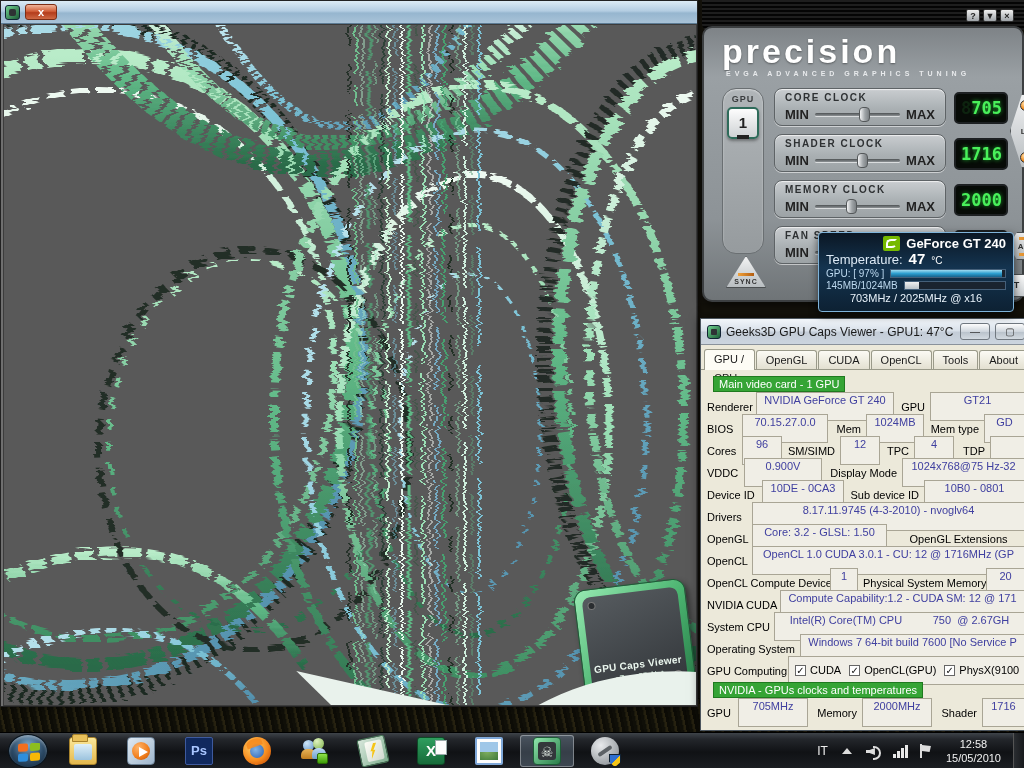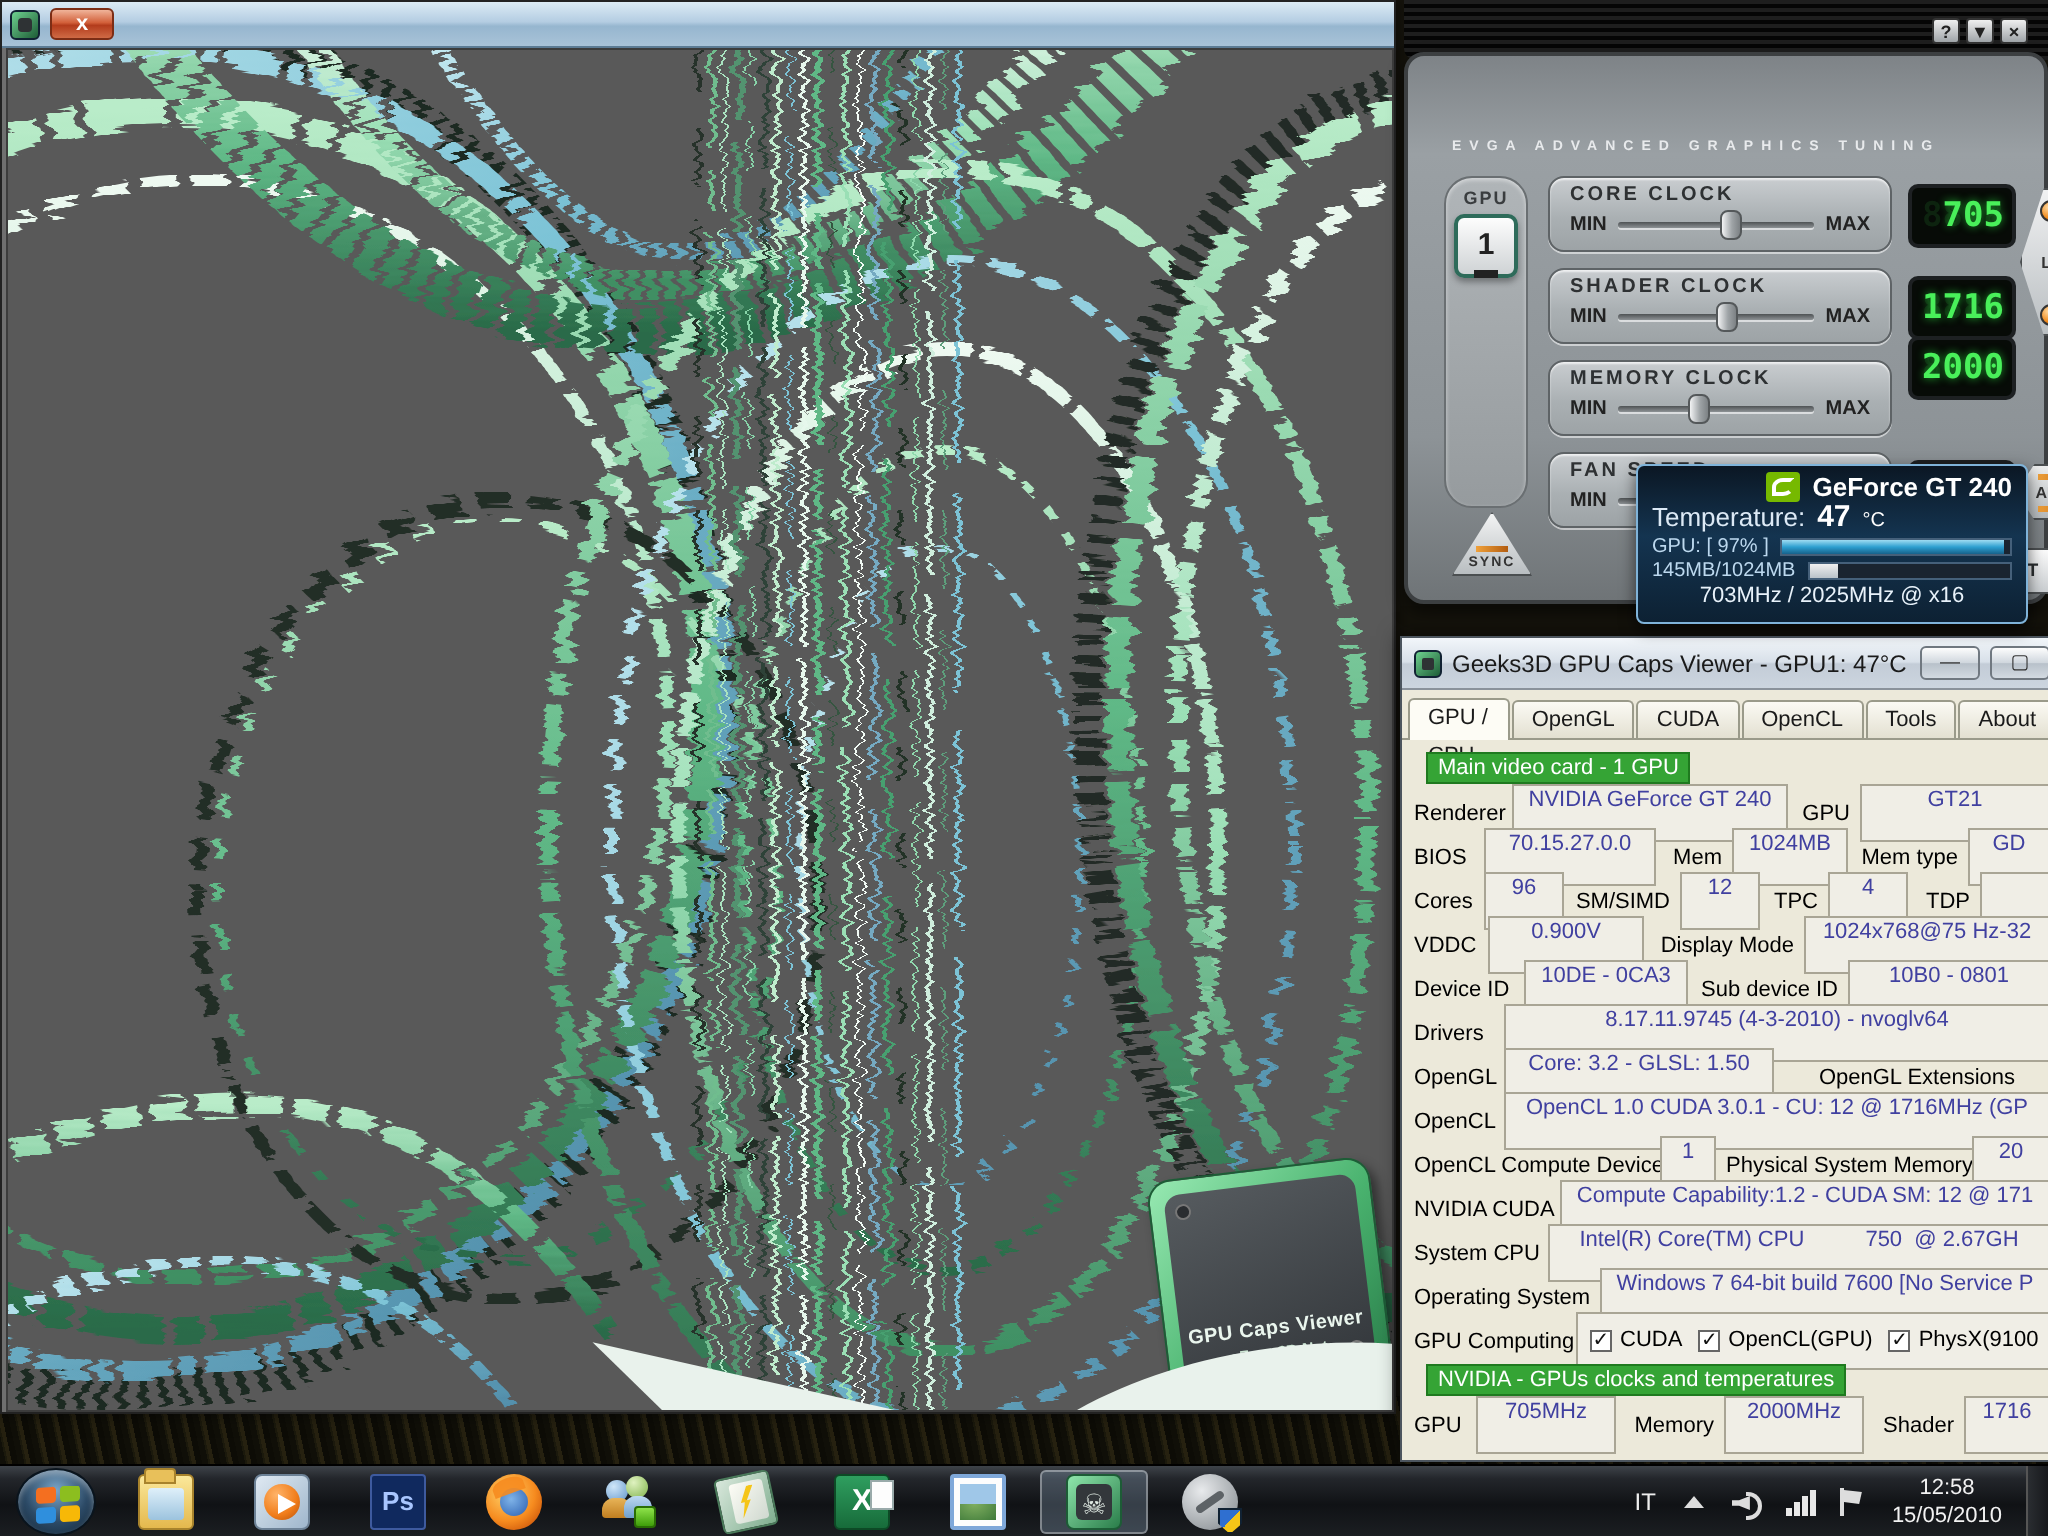--- a/index.html
+++ b/index.html
@@ -65,33 +65,33 @@
   .pw-gpu-chip { width:32px; height:32px; margin:3px auto 0; border-radius:5px;
     background:linear-gradient(180deg,#fdfdfd,#cfd3d5); border:2px solid #2e6b5a;
     font-size:15px; font-weight:bold; color:#222; text-align:center; line-height:28px;
     box-shadow:0 2px 3px rgba(0,0,0,.35); position:relative; }
   .pw-gpu-chip::after { content:""; position:absolute; left:8px; bottom:-2px; width:12px; height:4px; background:#222; }
   .grp { position:absolute; width:172px; height:38px; left:70px; border-radius:8px;
     background:linear-gradient(180deg,#c9cdd0,#aab0b3 55%,#9da3a6); border:1px solid #5e6366;
     box-shadow:0 1px 0 rgba(255,255,255,.55), inset 0 1px 1px rgba(255,255,255,.7); padding:3px 10px 0; }
   .grp-lbl { font-size:10px; font-weight:bold; color:#2e3133; letter-spacing:1.5px; }
   .grp-row { display:flex; align-items:center; margin-top:4px; gap:6px; }
-  .mm { font-size:10px; font-weight:bold; color:#222; }
+  .mm { font-size:13px; font-weight:bold; color:#222; }
   .track { position:relative; flex:1; height:3px; border-radius:2px;
     background:linear-gradient(180deg,#4e5254,#8d9295); box-shadow:0 1px 0 rgba(255,255,255,.6); }
   .thumb { position:absolute; top:-6px; width:11px; height:15px; border-radius:4px;
     background:linear-gradient(90deg,#f2f3f4,#9fa4a7 55%,#7c8184); border:1px solid #54585a; }
   .s0 .thumb { left:52%; } .s1 .thumb { left:50%; } .s2 .thumb { left:36%; } .s3 .thumb { left:30%; }
   .led { position:absolute; left:250px; width:54px; height:32px; background:#070b07;
     border:2px solid #1d2022; border-radius:5px; overflow:hidden;
     font-family:"DejaVu Sans Mono", monospace; font-weight:bold; font-size:17px; }
   .led::before { content:"8888"; position:absolute; right:4px; top:4px; color:rgba(70,255,90,.10);
     letter-spacing:0; }
   .led span { position:absolute; right:4px; top:4px; color:#49f05a; text-shadow:0 0 4px #1fa32e; }
-  .y0 { top:64px; } .y1 { top:110px; } .y2 { top:140px;padding-left:21px; } .y3 { top:202px; }
+  .y0 { top:64px; } .y1 { top:110px; } .y2 { top:156px;padding-left:21px; } .y3 { top:202px; }
   .pw-link { position:absolute; left:306px; top:66px; width:40px; height:74px;
     background:linear-gradient(180deg,#f0f1f2,#b9bec1); border:1px solid #4b4f51;
     clip-path:polygon(30% 0,100% 0,100% 100%,30% 100%,0 50%);
     font-size:8px; font-weight:bold; color:#333; display:flex; align-items:center; justify-content:center; }
   .pw-led-dot { position:absolute; left:316px; width:11px; height:11px; border-radius:50%;
     background:radial-gradient(circle at 35% 30%,#ffd9a0,#f08a1d 60%,#8a4808); border:1px solid #333; }
   .d1 { top:72px; } .d2 { top:124px; }
   .pw-auto { position:absolute; left:304px; top:204px; width:42px; height:28px;
     background:linear-gradient(180deg,#eceded,#b4b9bc); border:1px solid #4b4f51;
     clip-path:polygon(22% 0,100% 0,100% 100%,22% 100%,0 50%);
@@ -365,20 +365,21 @@
 
 <div class="pw">
   <div class="pw-top">
     <div class="pw-btns">
       <span class="pw-btn">?</span>
       <span class="pw-btn">▼</span>
       <span class="pw-btn">×</span>
     </div>
   </div>
   <div class="pw-shell">
+    <div class="pw-brand">precision</div>
     <div class="pw-tag">EVGA ADVANCED GRAPHICS TUNING</div>
 
     <div class="pw-gpu-col">
       <div class="pw-gpu-lbl">GPU</div>
       <div class="pw-gpu-chip">1</div>
     </div>
 
     <div class="grp s0" style="top:60px">
       <div class="grp-lbl">CORE CLOCK</div>
       <div class="grp-row">

